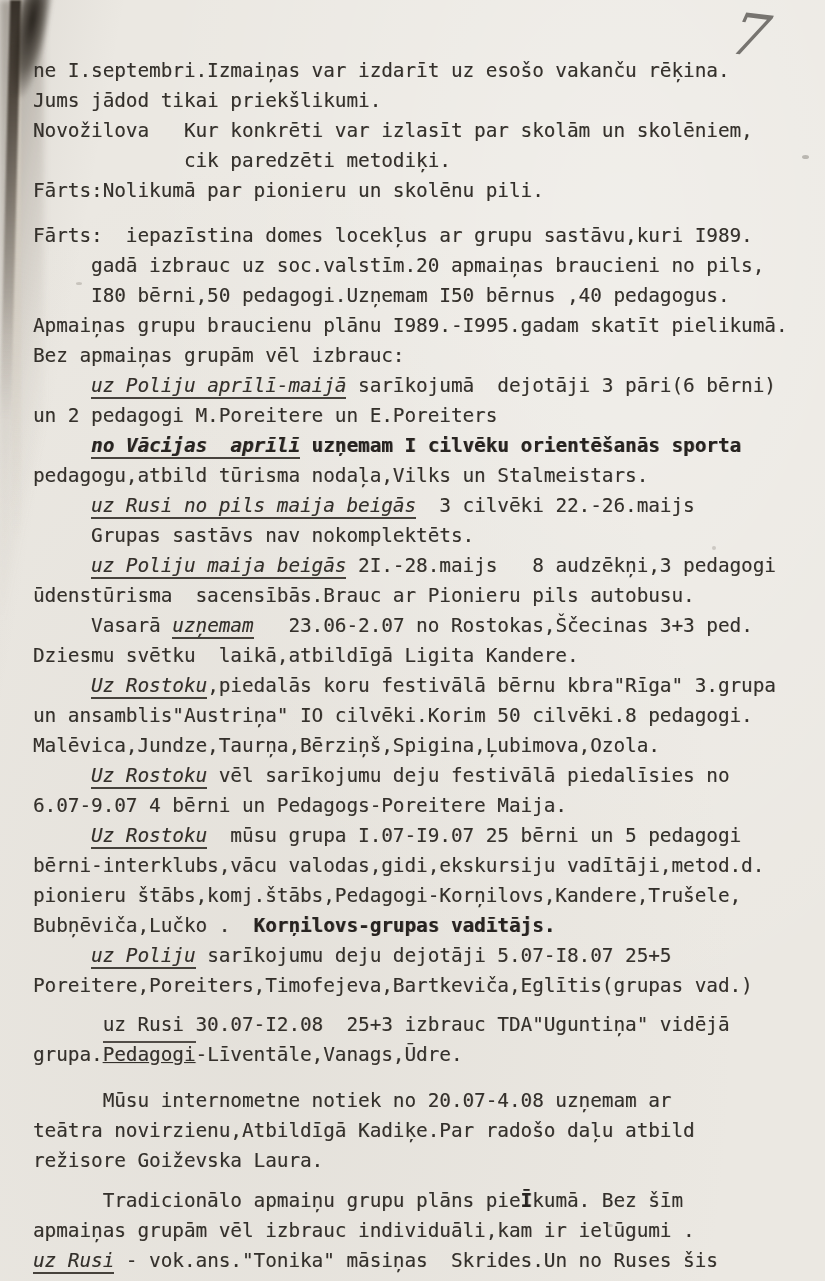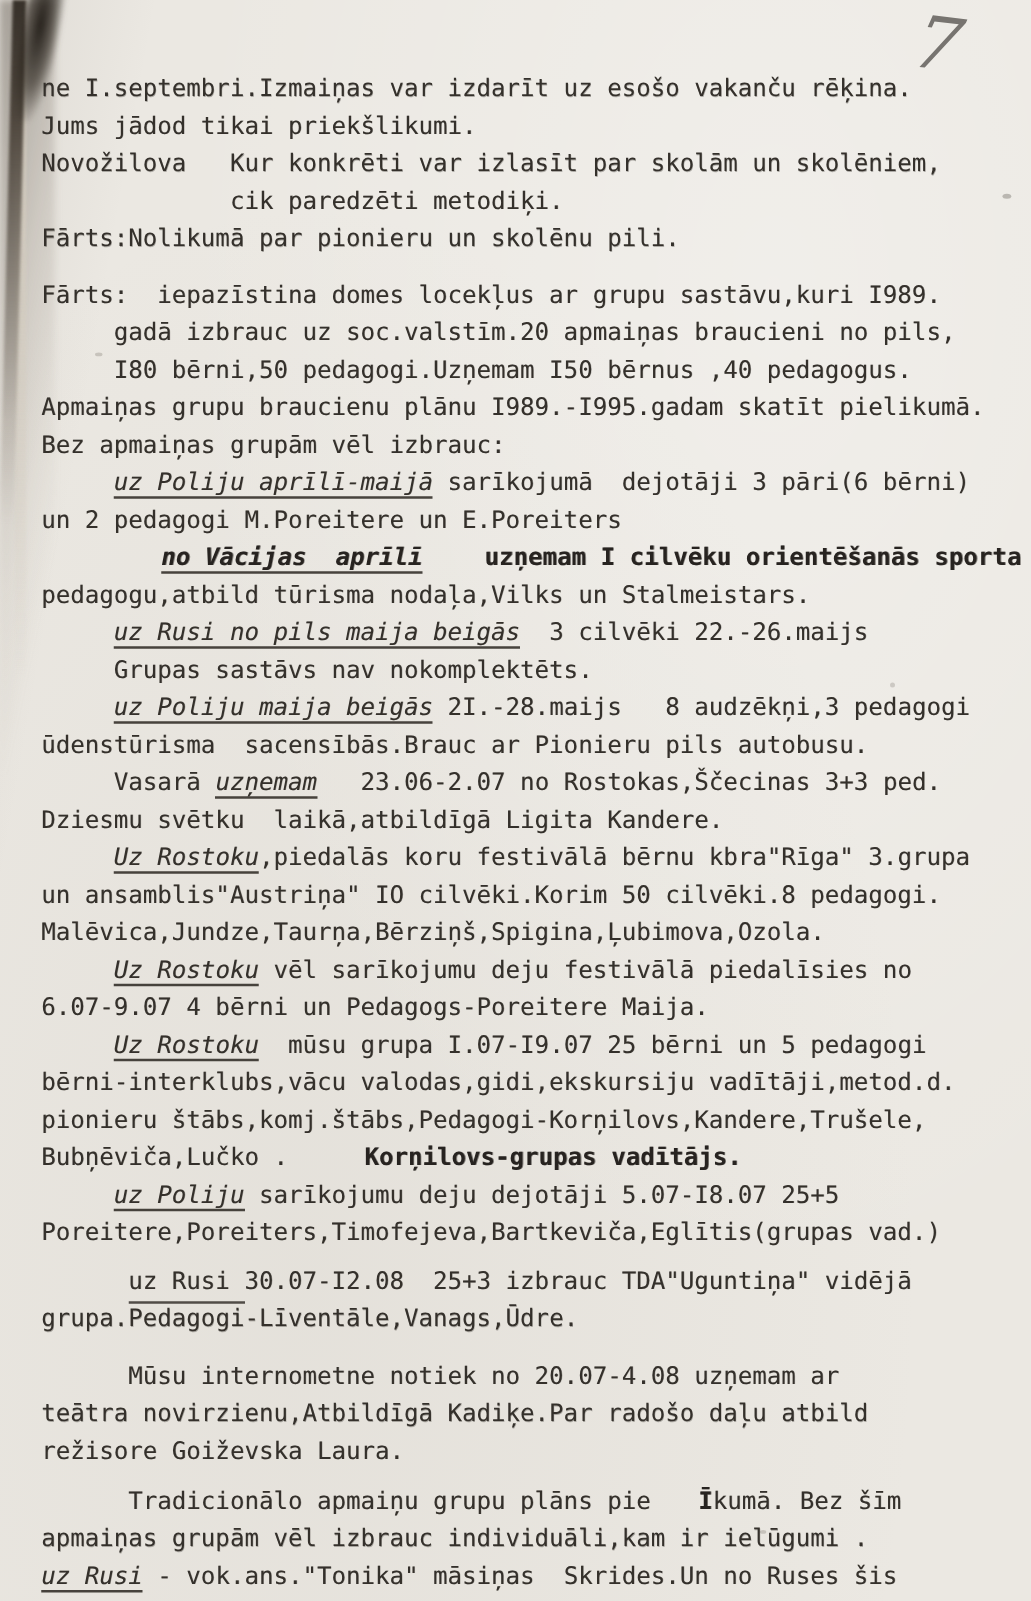--- a/index.html
+++ b/index.html
@@ -106,22 +106,22 @@
     left: 33px; top: 56px;
     width: 790px;
     font-size: 19.3px;
     line-height: 30px;
     color: #34302b;
     white-space: pre;
     text-shadow: 0.4px 0.3px 0.4px rgba(52,48,43,0.35);
   }
   .line { height: 30px; }
   .s-u { border-bottom: 2px solid rgba(48,43,38,0.88); font-style: italic; }
-  .s-b { font-weight: bold; color: #272320; text-shadow: 0.7px 0.3px 0.4px rgba(39,35,32,0.5); margin-left: 38px; }
-  .s-o { border-top: 2px solid rgba(48,43,38,0.82); }
+  .s-b { font-weight: bold; color: #272320; text-shadow: 0.7px 0.3px 0.4px rgba(39,35,32,0.5); }
+  .s-o { border-top: 2px solid rgba(48,43,38,0.82); text-decoration: underline; }
 </style>
 </head>
 <body>
 
 <div style="position:absolute; inset:0;">
 
   <div class="edge-soft"></div>
   <div class="edge-beige"></div>
   <div class="edge-line"></div>
   <div class="edge-corner"></div>

